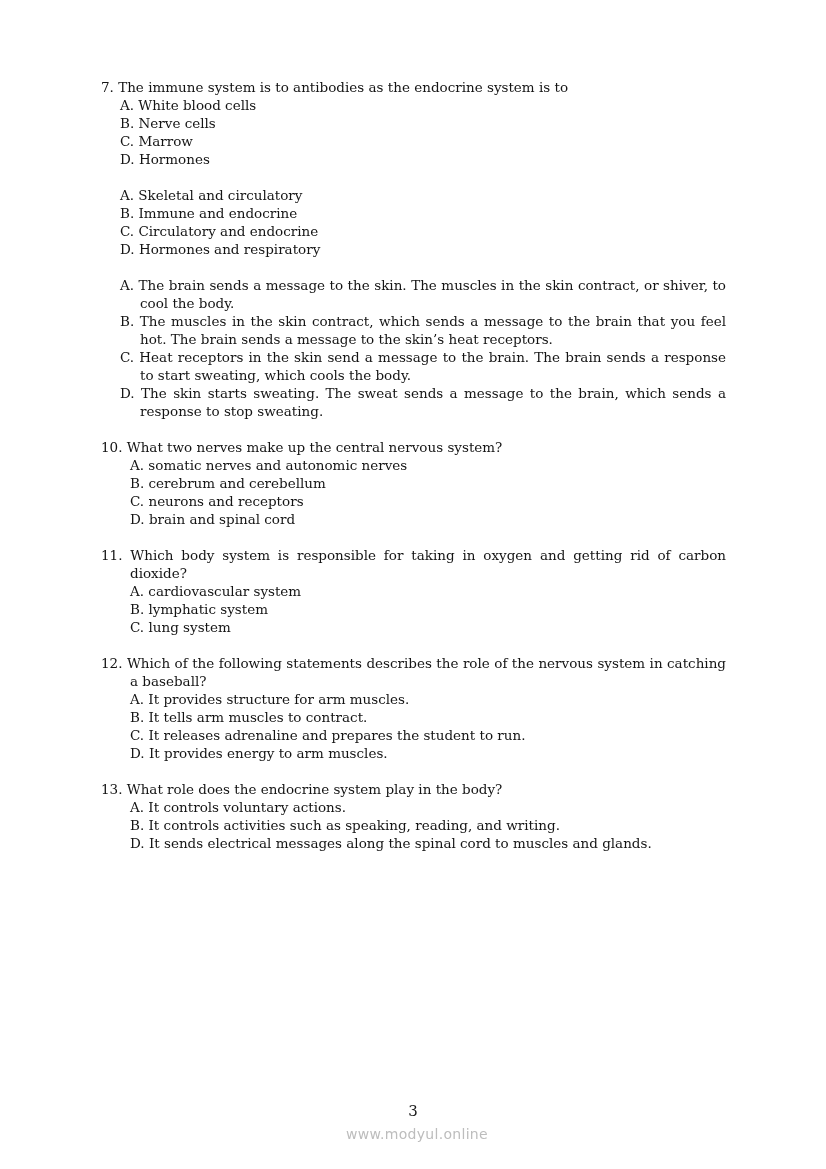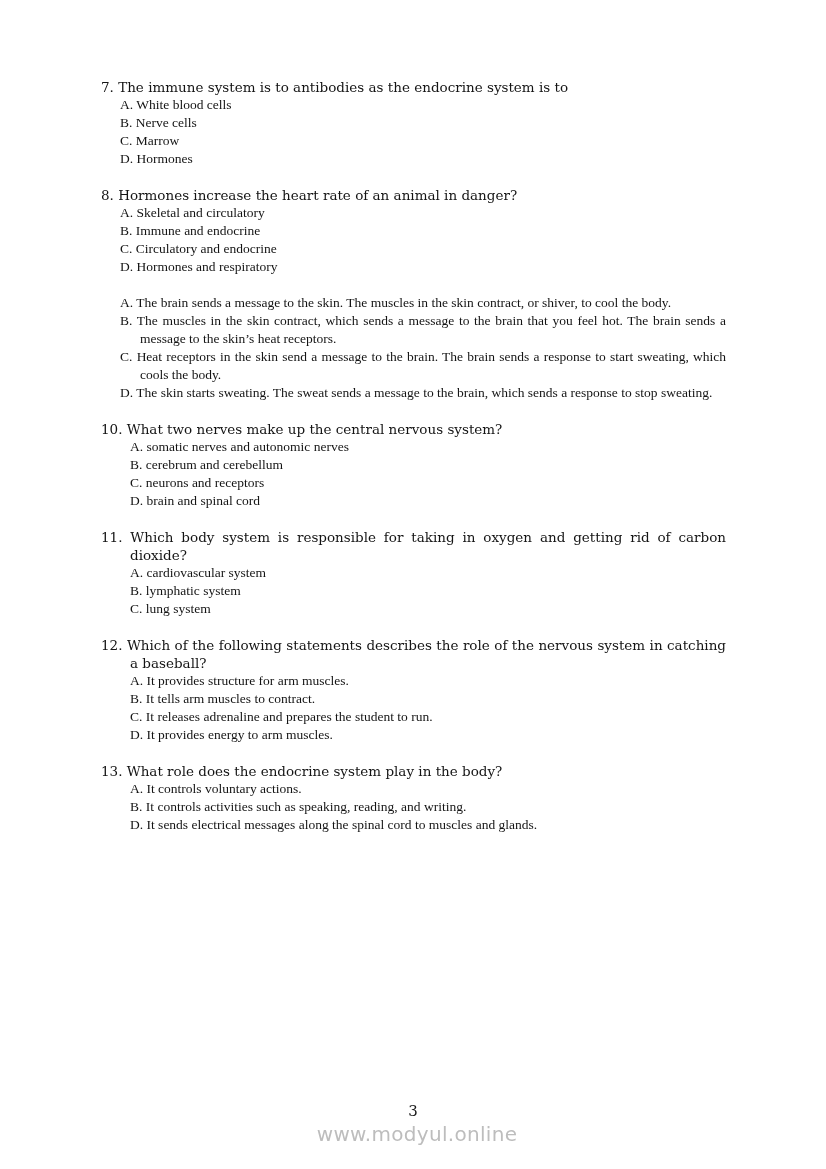--- a/index.html
+++ b/index.html
@@ -41,37 +41,36 @@
   .hang-sm .options {
     padding-left: 19px;
   }
   .hang-lg .options {
     padding-left: 29px;
   }
   .option {
     padding-left: 20px;
     text-indent: -20px;
     text-align: justify;
-    font-family: Liberation Serif, serif;
   }
   .footer {
     position: absolute;
     left: 0;
     right: 0;
     bottom: 26px;
     text-align: center;
   }
   .page-num {
     font-size: 15px;
     color: #1a1a1a;
     margin-bottom: 5px;
   }
   .footer-url {
     font-family: "DejaVu Sans", "Liberation Sans", sans-serif;
-    font-size: 20px;
+    font-size: 14px;
     color: #bdbdbd;
     letter-spacing: 0.3px;
     padding-left: 8px;
   }
 </style>
 </head>
 <body>
 
 <div class="page">
   <div class="questions">
@@ -79,21 +78,20 @@
     <div class="q-stem"><span class="q-num">7. </span><span>The immune system is to antibodies as the endocrine system is to</span></div>
     <div class="options">
           <div class="option"><span>A. </span><span>White blood cells</span></div>
           <div class="option"><span>B. </span><span>Nerve cells</span></div>
           <div class="option"><span>C. </span><span>Marrow</span></div>
           <div class="option"><span>D. </span><span>Hormones</span></div>
         </div>
   </div>
 
   <div class="question hang-sm">
-    <div class="q-stem"><span class="q-num">8. </span><span>Hormones increase the heart rate of an animal in danger?</span></div>
     <div class="options">
           <div class="option"><span>A. </span><span>Skeletal and circulatory</span></div>
           <div class="option"><span>B. </span><span>Immune and endocrine</span></div>
           <div class="option"><span>C. </span><span>Circulatory and endocrine</span></div>
           <div class="option"><span>D. </span><span>Hormones and respiratory</span></div>
         </div>
   </div>
 
   <div class="question hang-sm">
     <div class="options">

